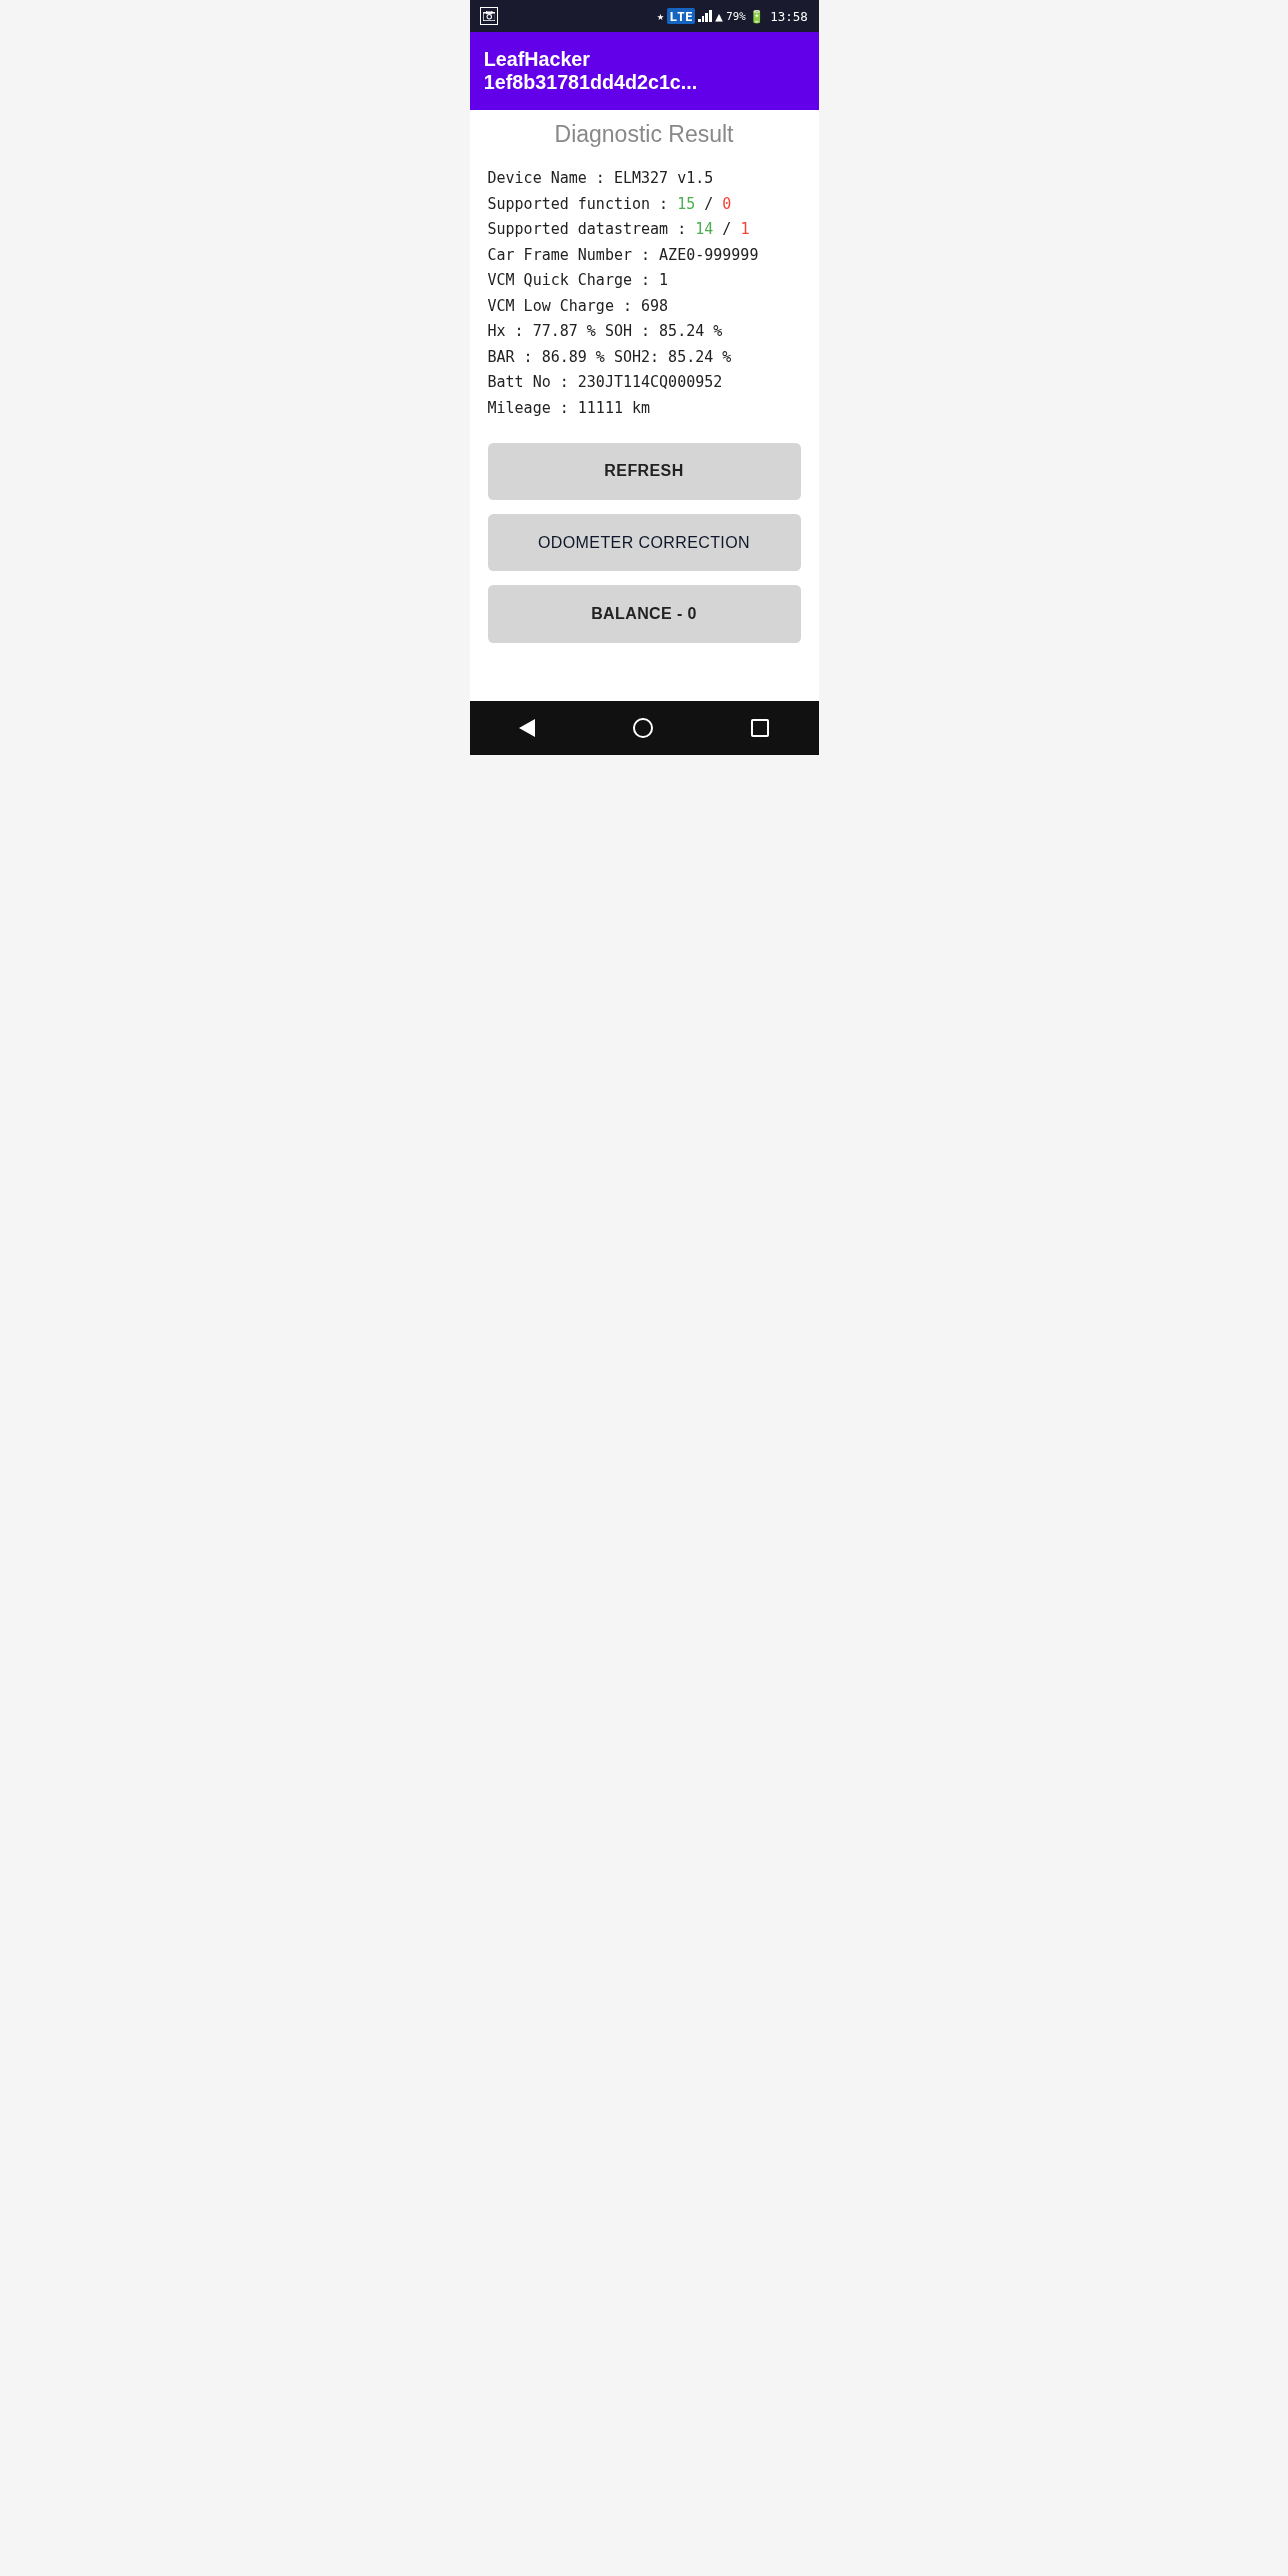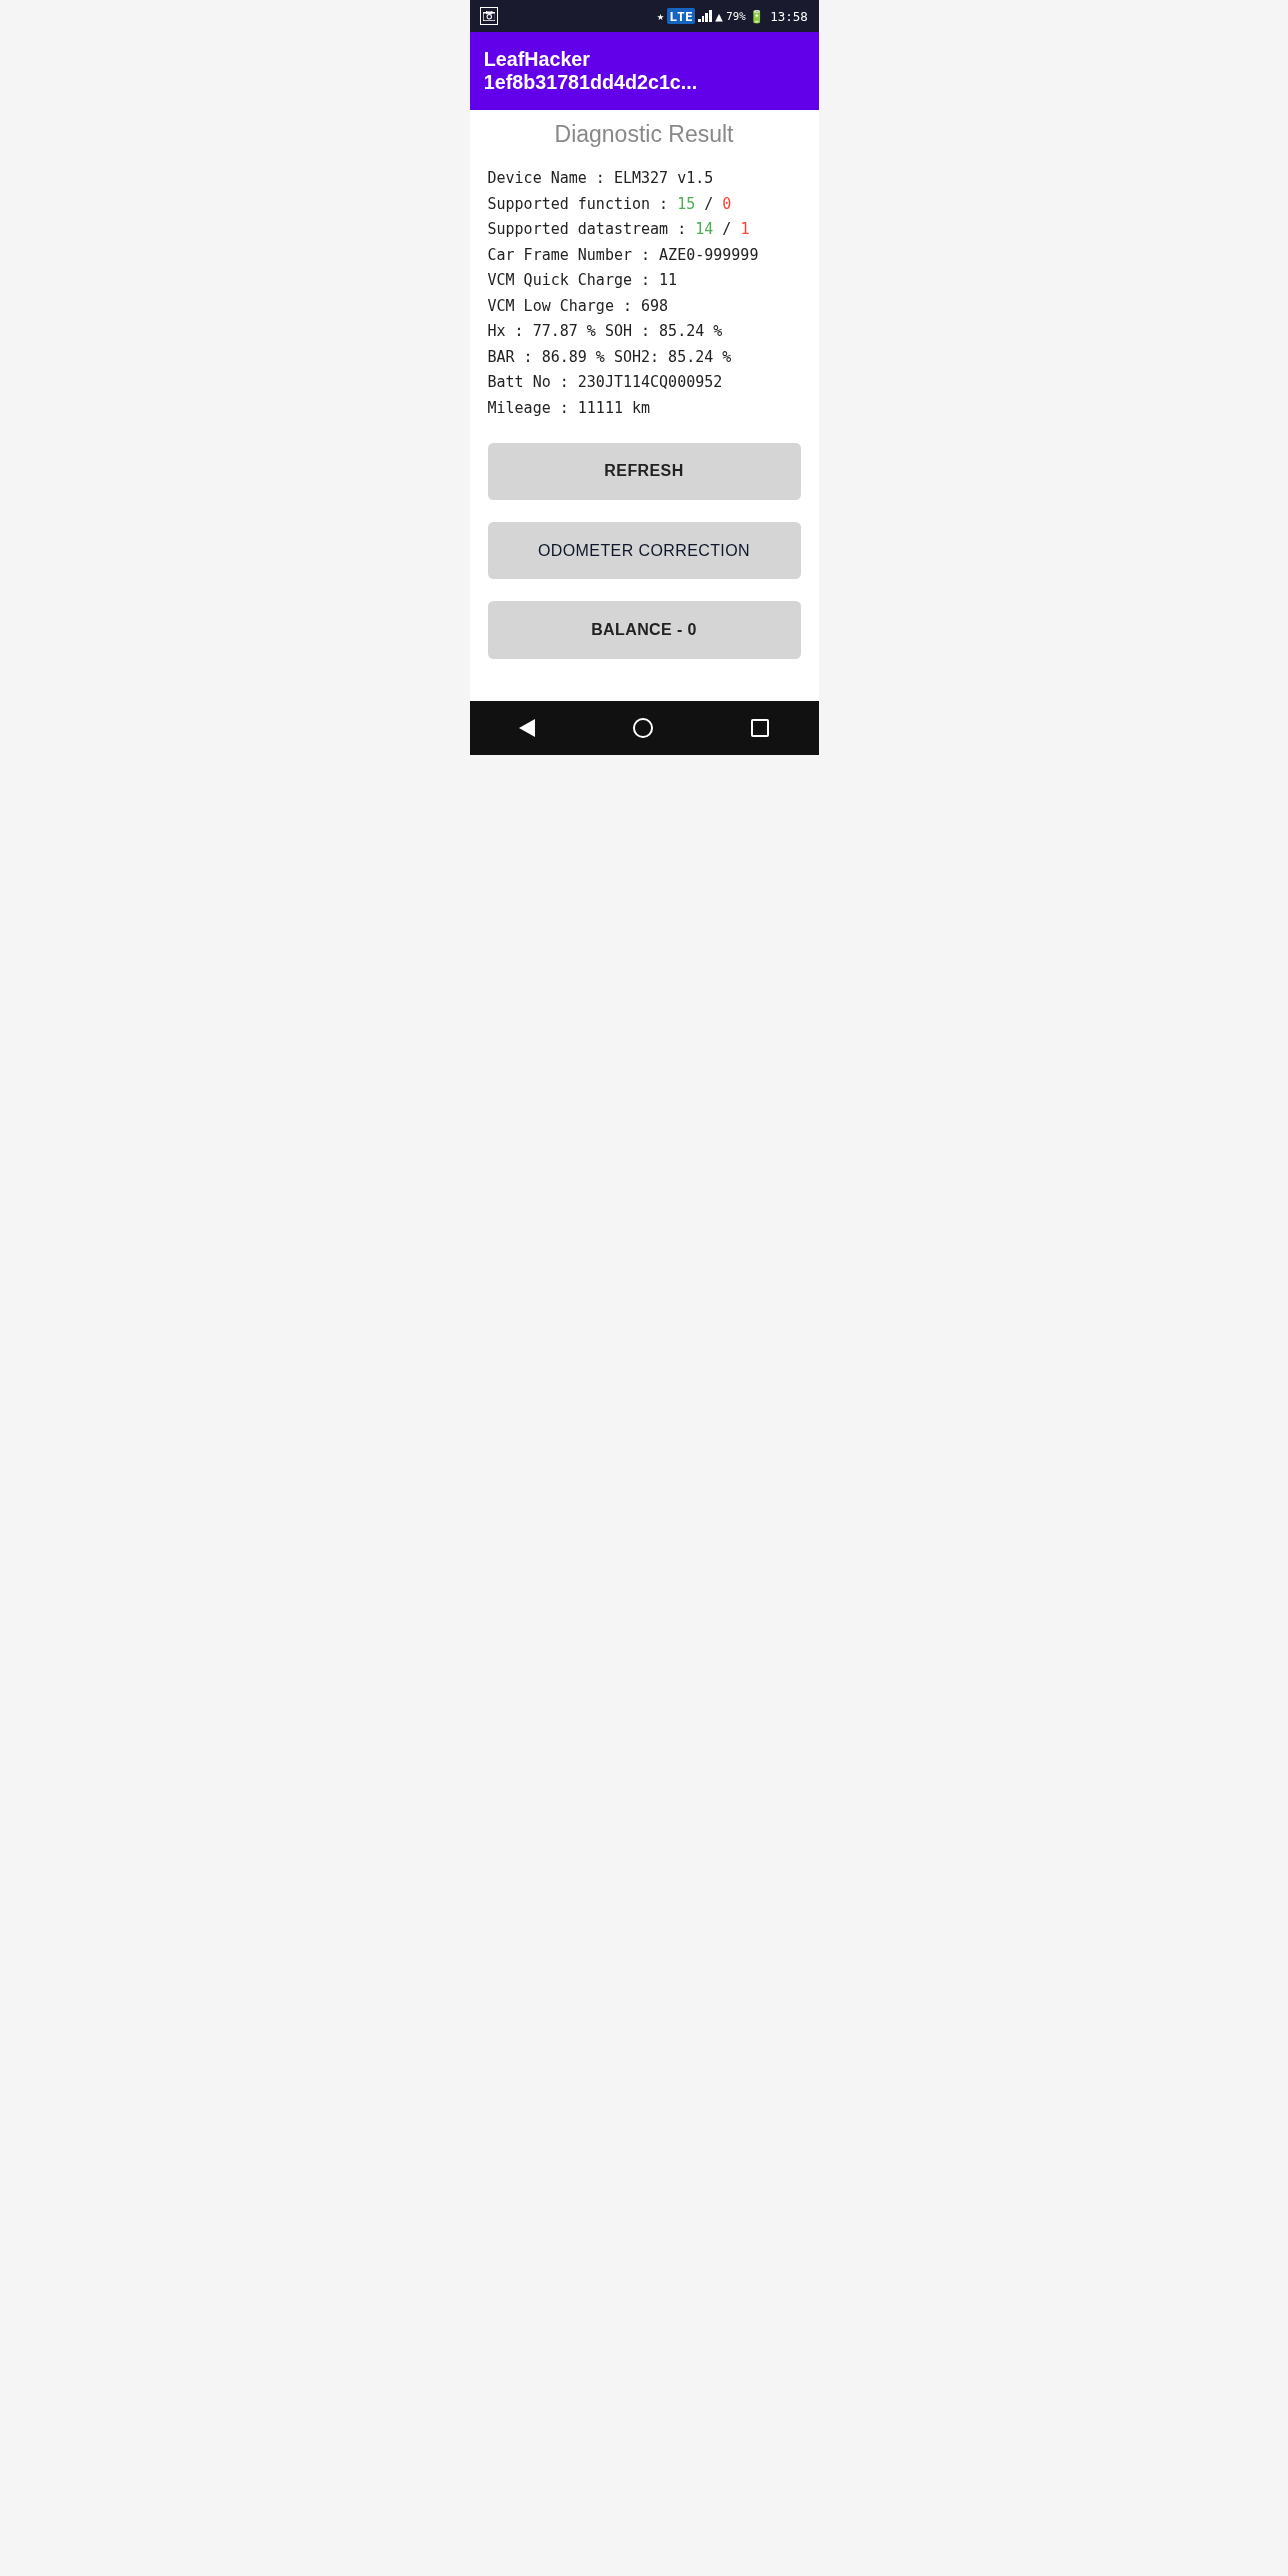--- a/index.html
+++ b/index.html
@@ -101,21 +101,21 @@
       font-family: monospace;
     }
 
     .value-green { color: #4caf50; }
     .value-red { color: #f44336; }
     .value-bold { font-weight: normal; }
 
     .buttons-section {
       display: flex;
       flex-direction: column;
-      gap: 22px;
+      gap: 14px;
       margin-top: 18px;
     }
 
     .btn {
       width: 100%;
       padding: 19.7px 14.3px;
       border: none;
       border-radius: 5.4px;
       font-size: 16px;
       font-family: sans-serif;
@@ -232,21 +232,21 @@
     </div>
 
     <div class="info-line">
       <span>Supported datastream : </span><span class="value-green">14</span><span> / </span><span class="value-red">1</span>
     </div>
 
     <div class="info-line">
       <span>Car Frame Number : </span><span class="value-bold">AZE0-999999</span>
     </div>
 
-    <div class="info-line">VCM Quick Charge : 11</div>
+    <div class="info-line">VCM Quick Charge : 1</div>
 
     <div class="info-line">VCM Low Charge   : 698</div>
 
     <div class="info-line"> Hx  : 77.87 %    SOH : 85.24 %</div>
 
     <div class="info-line">BAR  : 86.89 %    SOH2: 85.24 %</div>
 
     <div class="info-line">Batt No : 230JT114CQ000952</div>
 
     <div class="info-line">Mileage : 11111 km</div>

